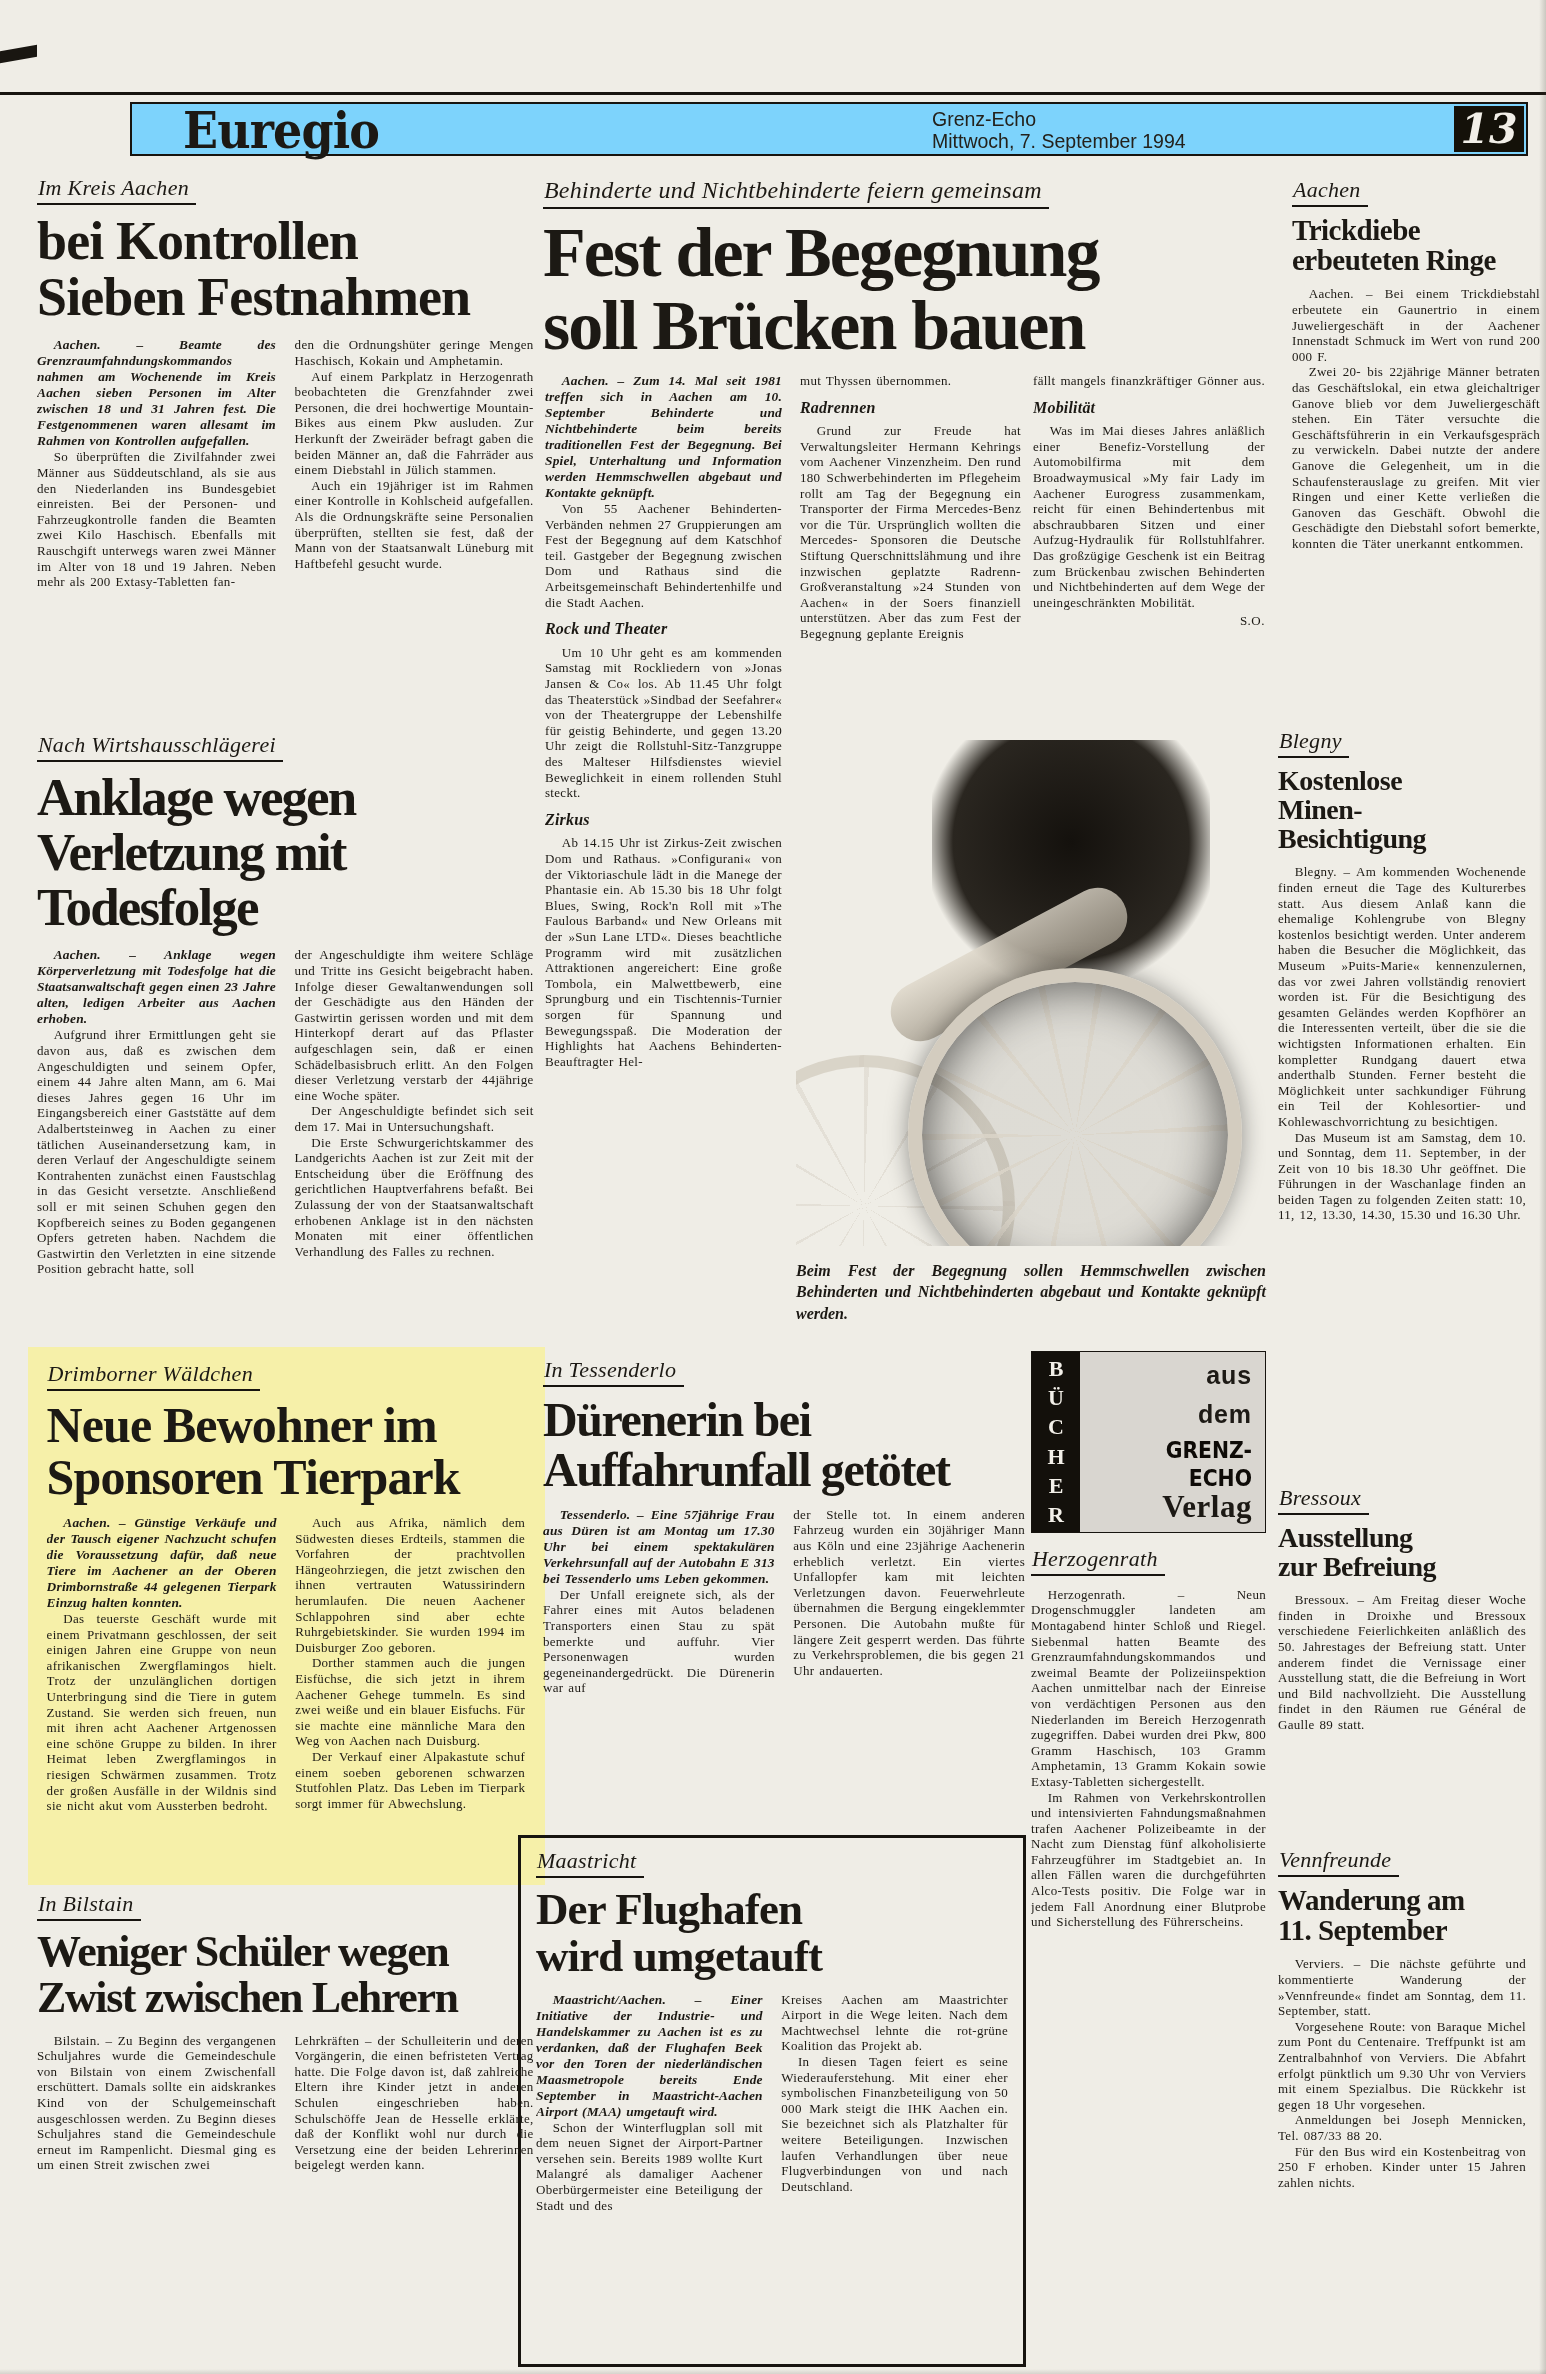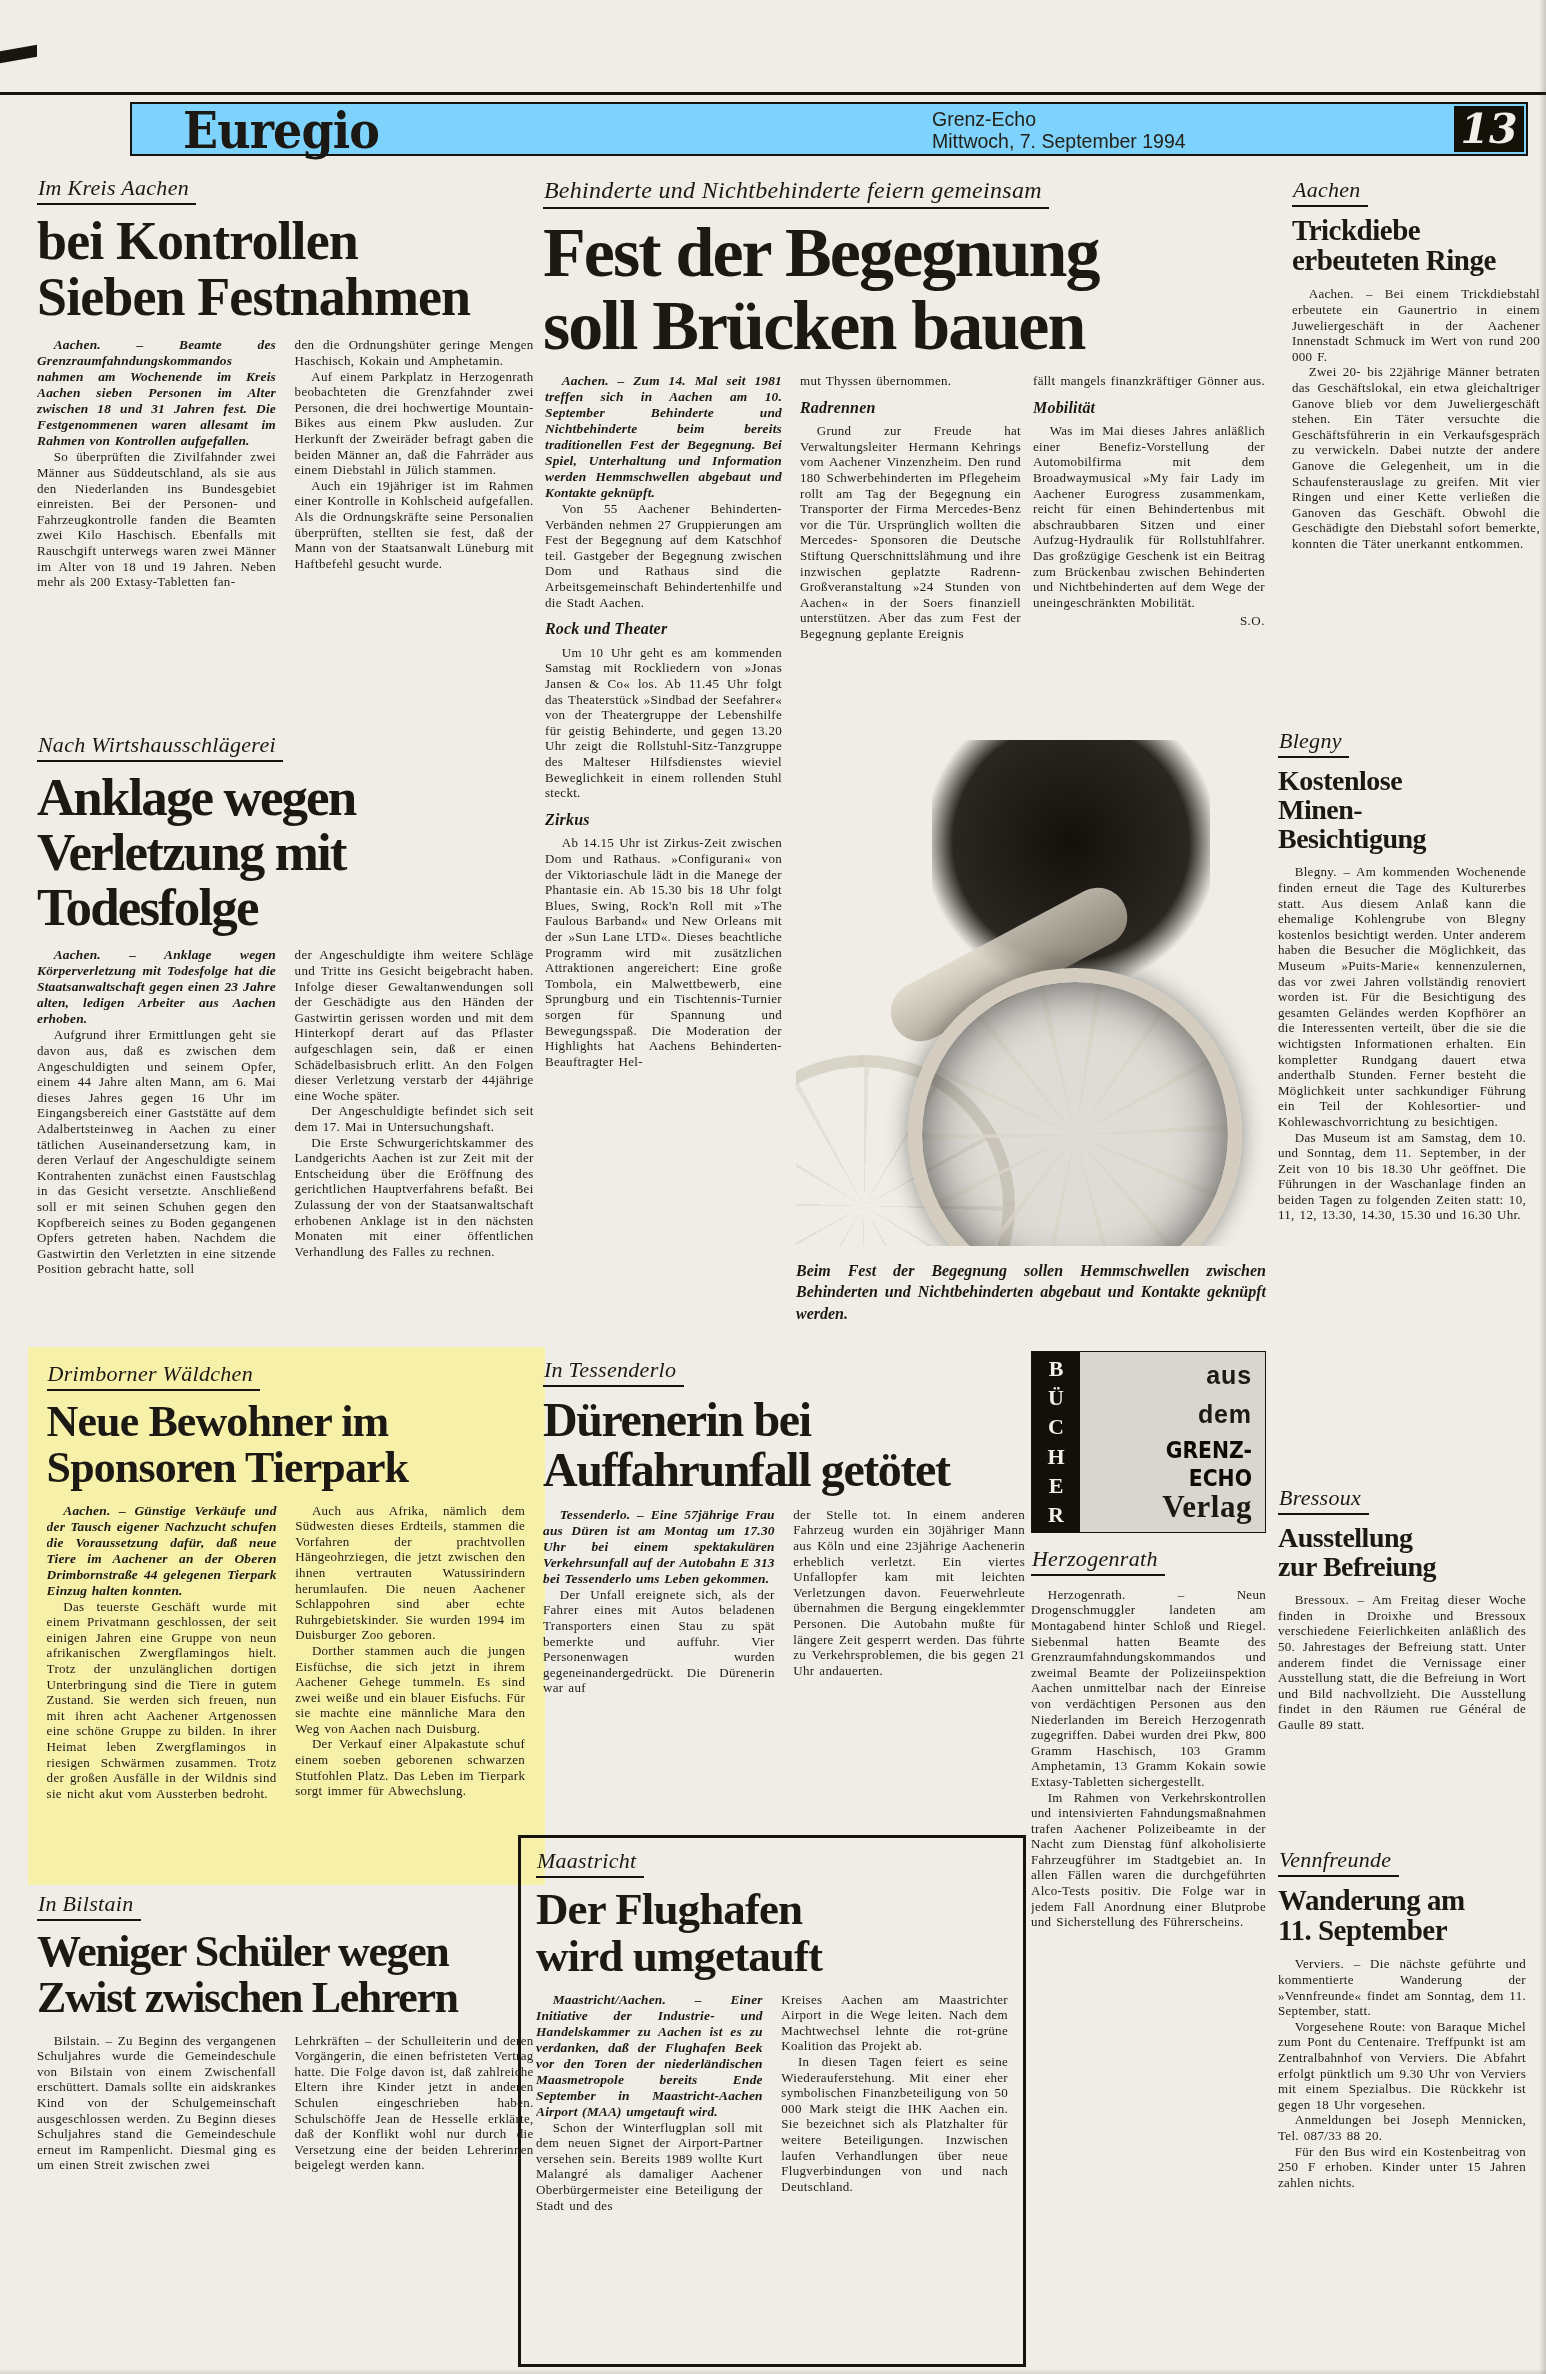--- a/index.html
+++ b/index.html
@@ -35,21 +35,21 @@
   #art-festnahmen .headline{font-size:54px;}
   #art-festnahmen .cols{height:364px;}
   #art-festnahmen .col{width:239px;}
 
   #art-anklage{left:37px;top:733px;width:498px;}
   #art-anklage .headline{font-size:53px;letter-spacing:-1.9px;}
   #art-anklage .cols{height:464px;}
   #art-anklage .col{width:239px;}
 
   #art-tierpark{left:28px;top:1347px;width:517px;height:538px;background:#f6f0a9;box-sizing:border-box;padding:15px 18.6px;}
-  #art-tierpark .headline{font-size:44px;}
+  #art-tierpark .headline{font-size:50px;}
   #art-tierpark .cols{height:378px;}
   #art-tierpark .col{width:230px;}
 
   #art-bilstain{left:37px;top:1892px;width:498px;}
   #art-bilstain .headline{font-size:44px;letter-spacing:-1.4px;}
   #art-bilstain .cols{height:278px;}
   #art-bilstain .col{width:239px;}
 
   #fest-head{left:543px;top:178px;width:725px;}
   #fest-head .kicker{font-size:24px;}

